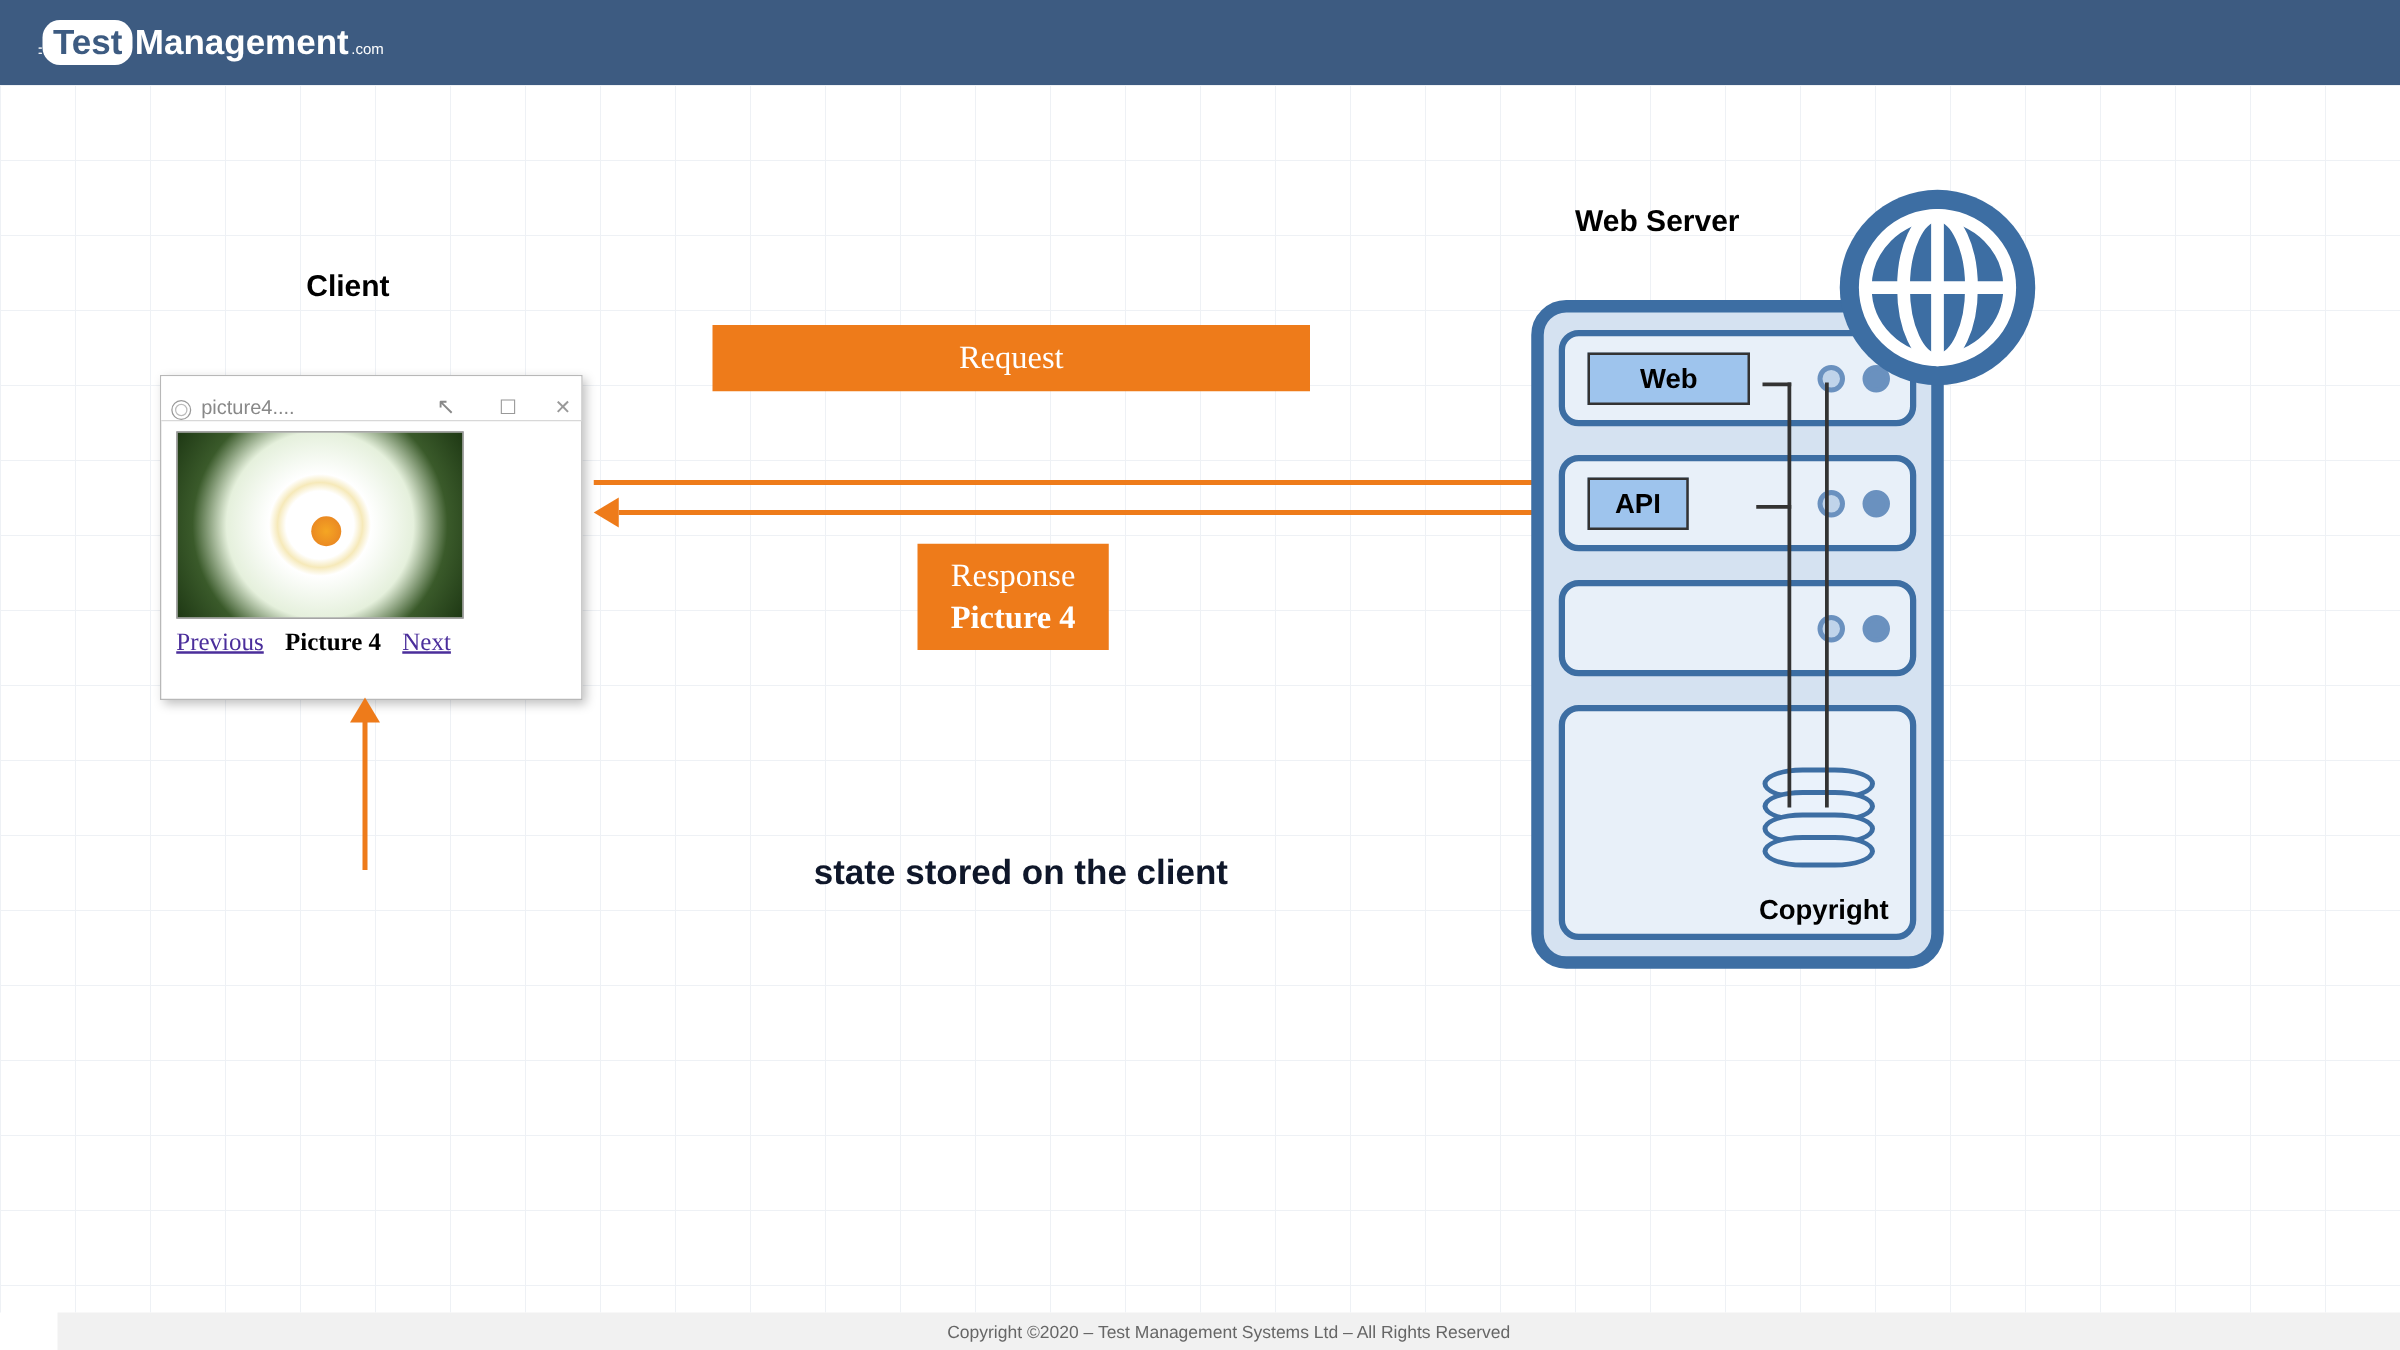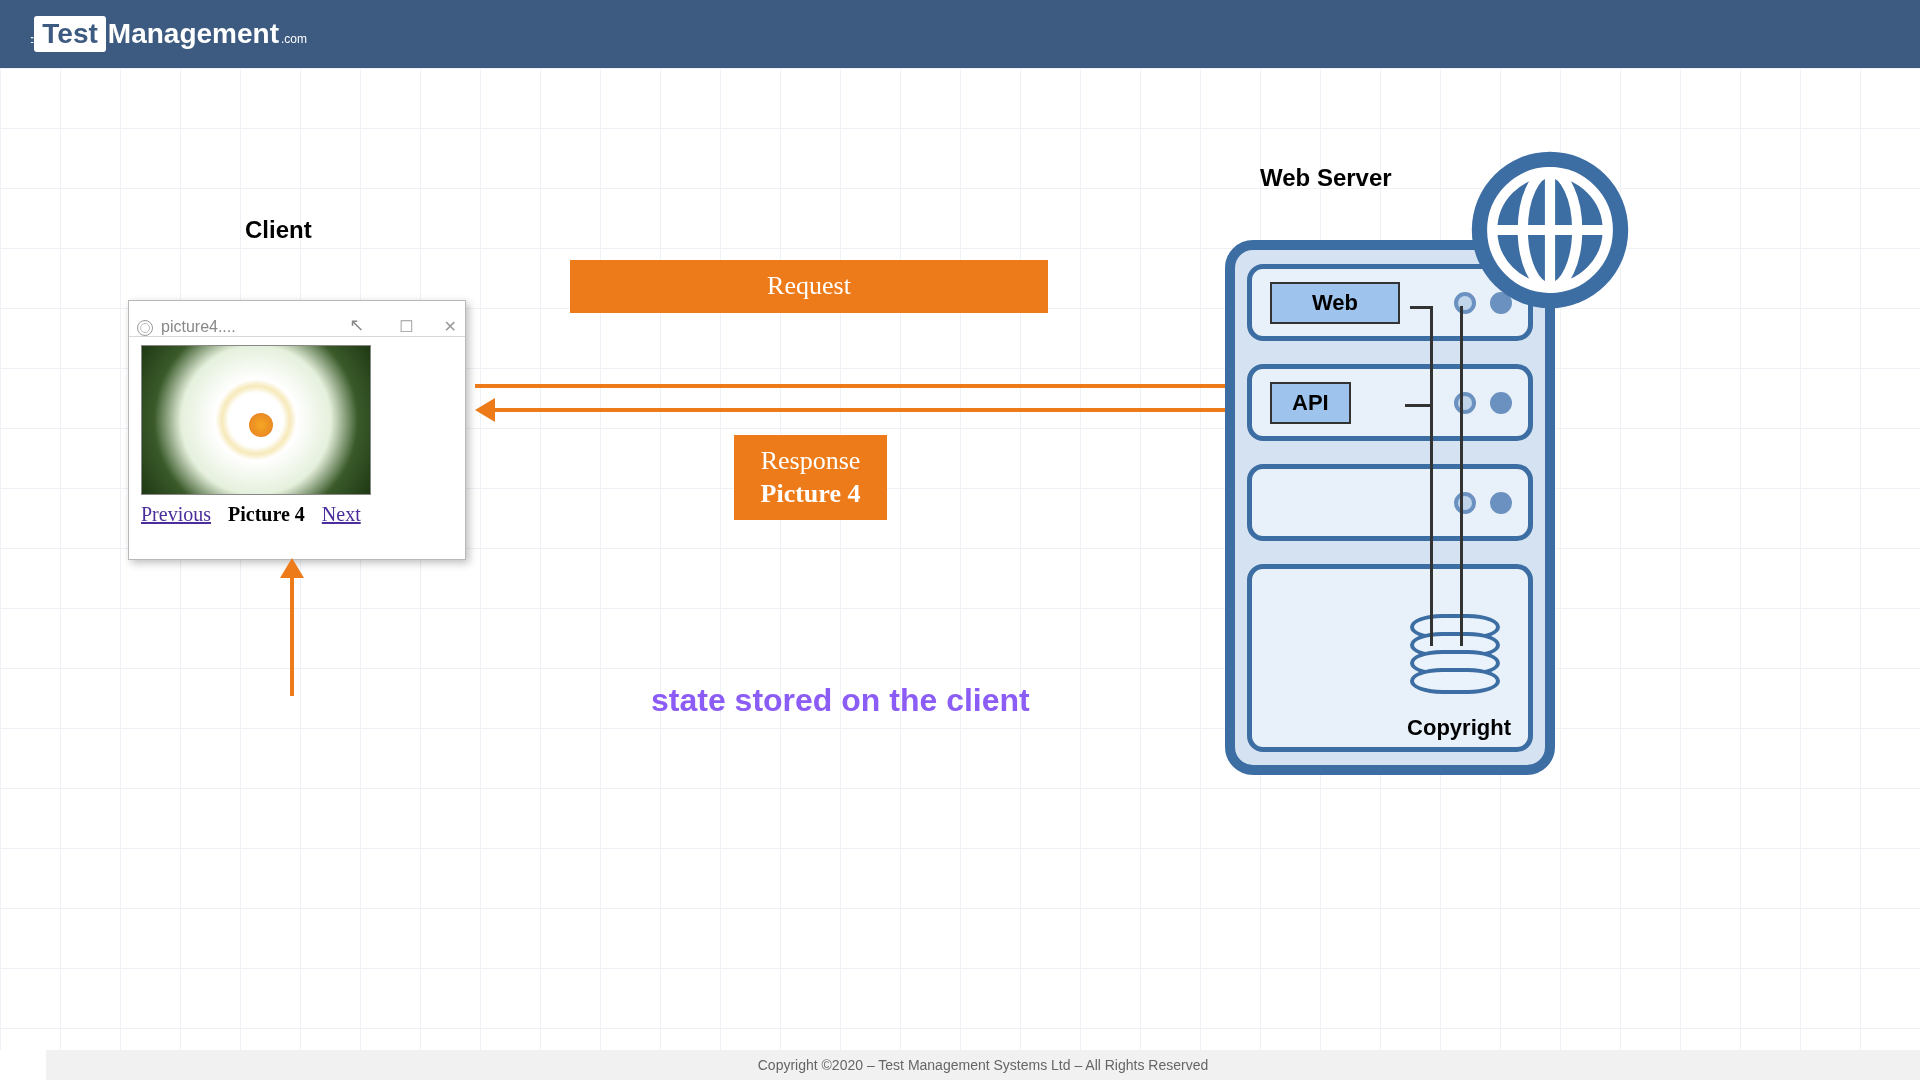--- a/index.html
+++ b/index.html
@@ -24,21 +24,21 @@
       display: flex;
       align-items: baseline;
       color: #fff;
     }
     .logo-test {
       background: #fff;
       color: #3d5b81;
       font-weight: bold;
       font-size: 28px;
       padding: 2px 8px;
-      border-radius: 3px;
+      border-radius: 14px;
     }
     .logo-mgmt {
       font-size: 28px;
       font-weight: bold;
       margin-left: 2px;
     }
     .logo-com {
       font-size: 12px;
       margin-left: 2px;
     }
@@ -177,22 +177,22 @@
       border-left: 12px solid transparent;
       border-right: 12px solid transparent;
       border-bottom: 20px solid #ee7b1a;
     }
     
     
     .state-caption {
       position: absolute;
       top: 682px;
       left: 651px;
-      color: #8b5cf6;
-      font-size: 32px;
+      color: #0f172a;
+      font-size: 28px;
       font-weight: bold;
     }
     
     
     .server {
       position: absolute;
       top: 240px;
       left: 1225px;
       width: 330px;
       height: 535px;

